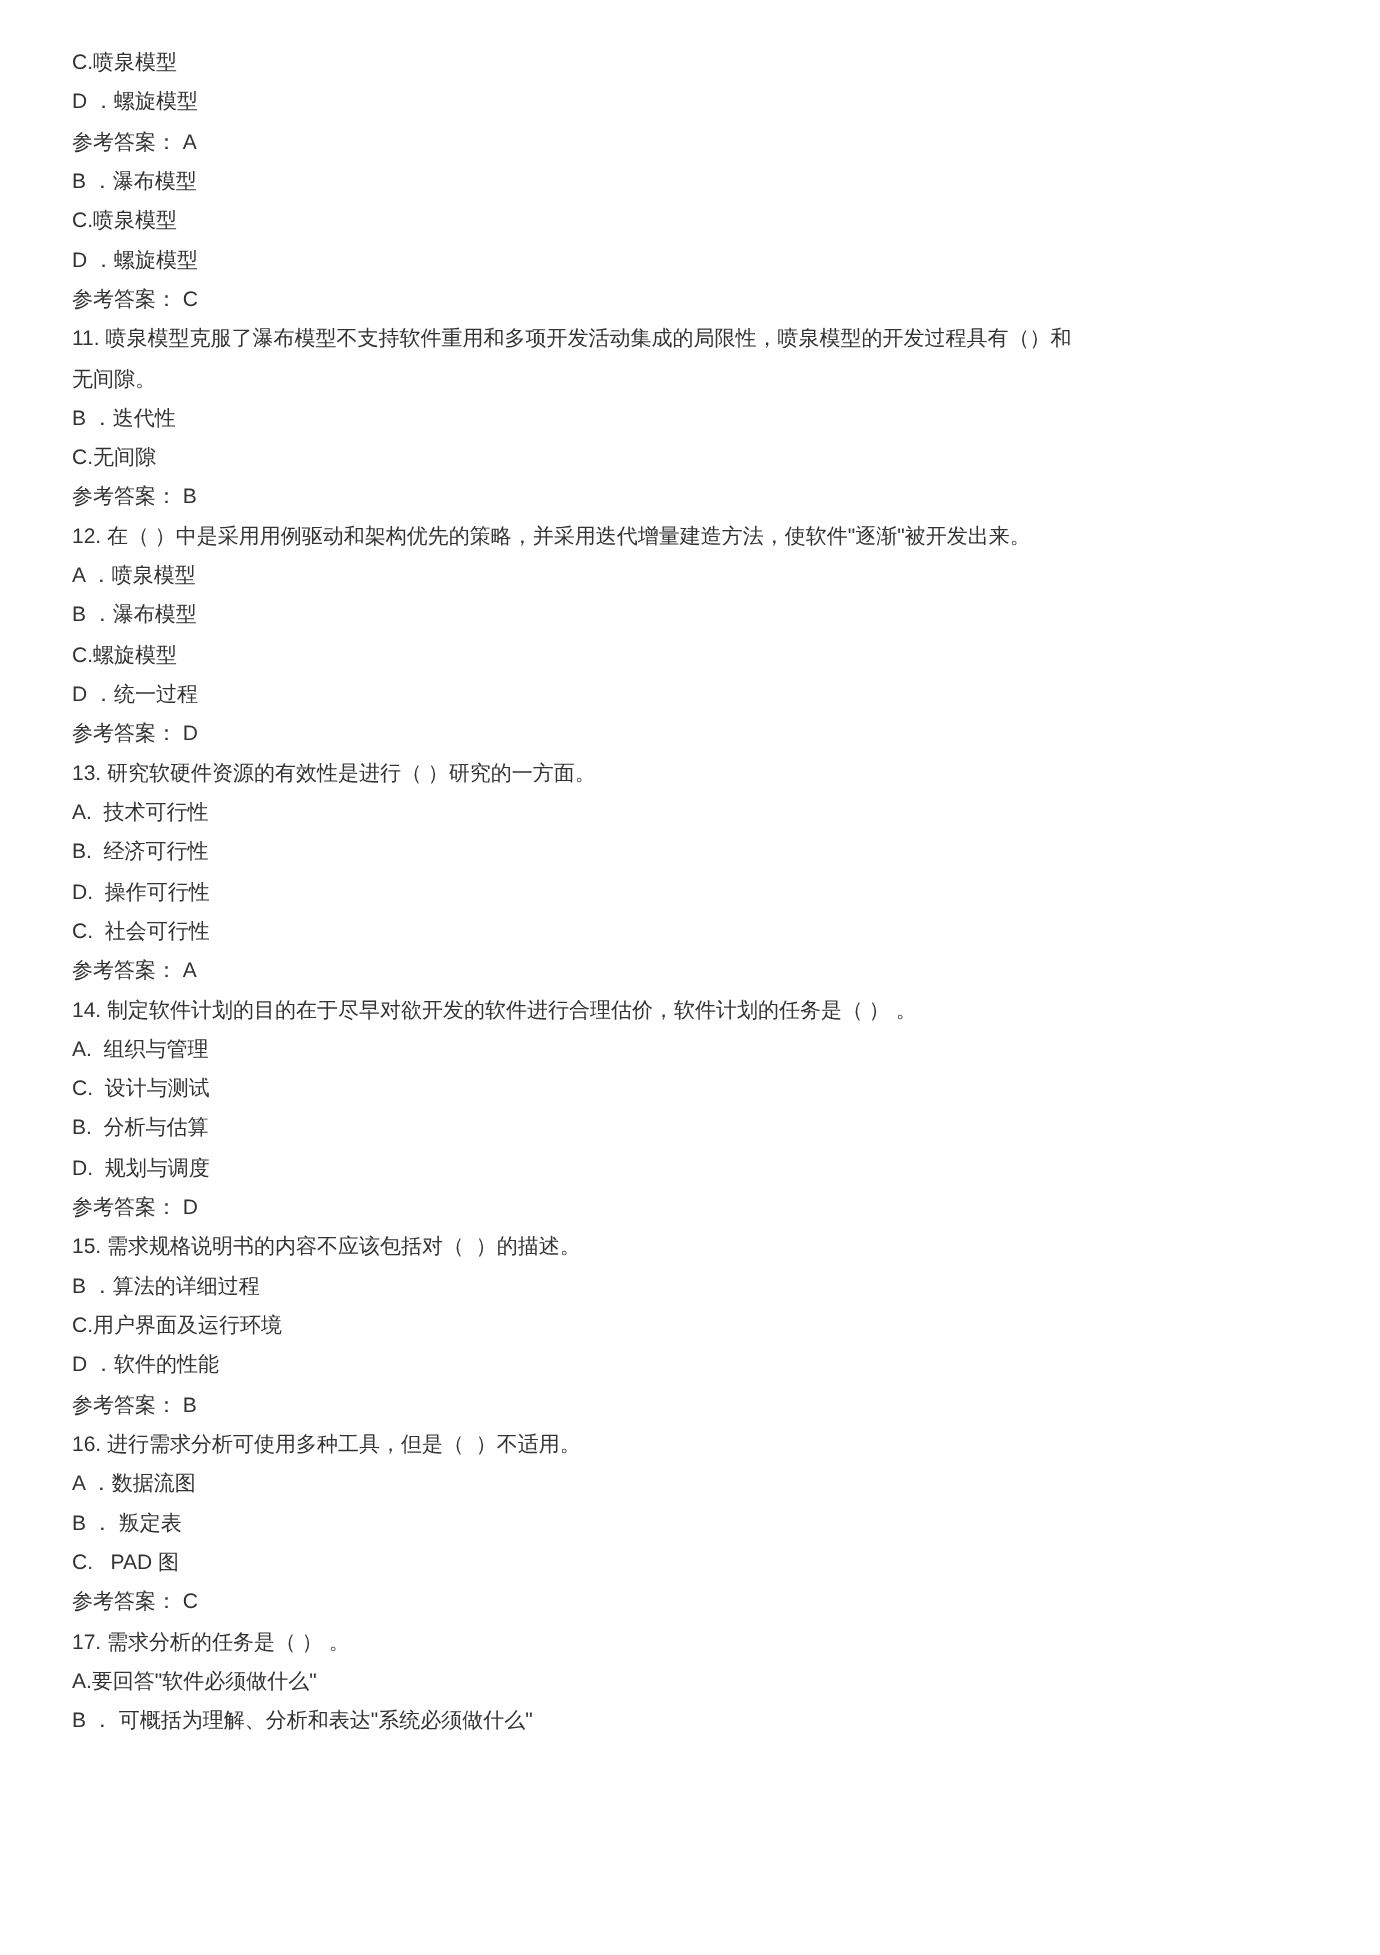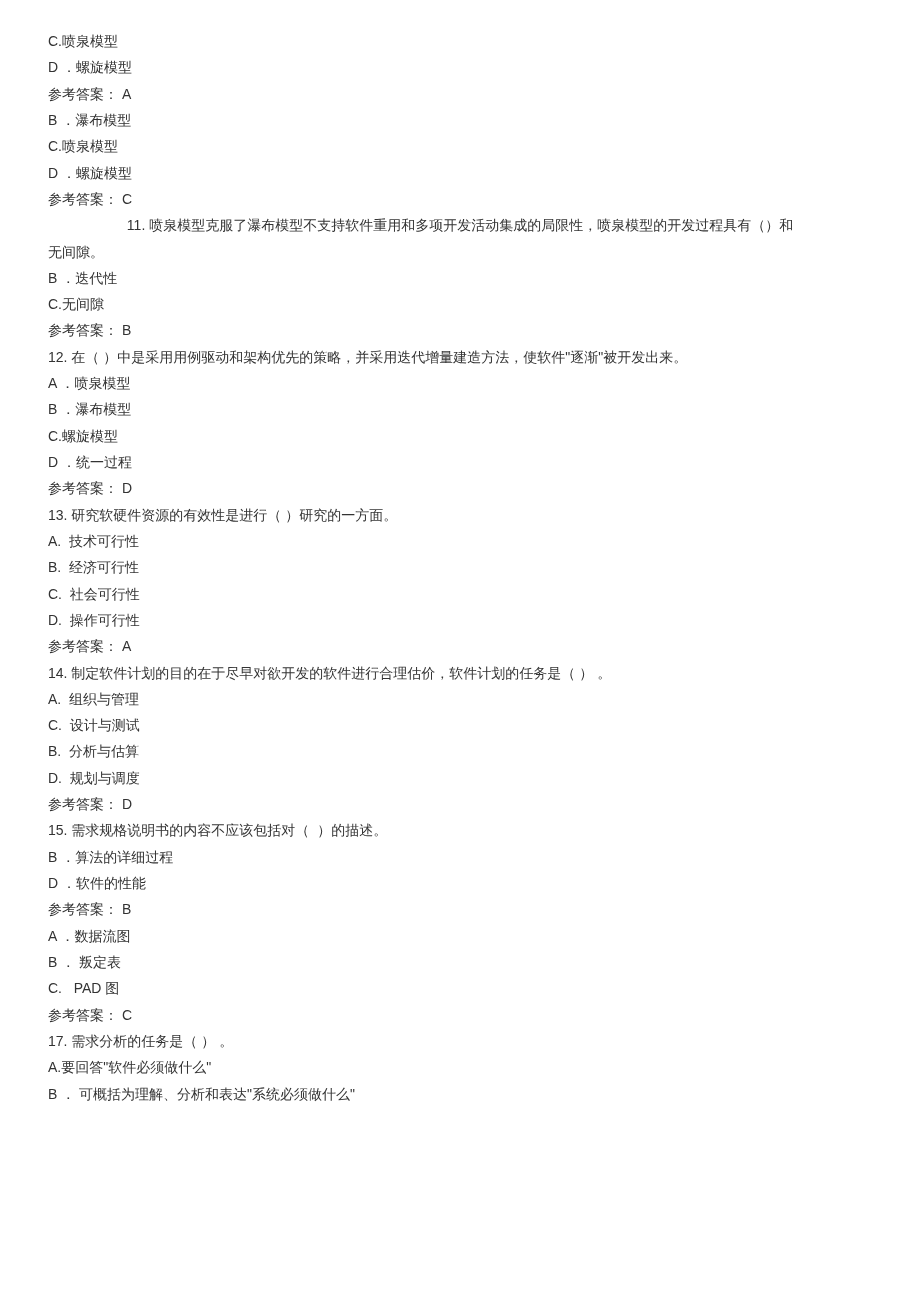--- a/index.html
+++ b/index.html
@@ -13,21 +13,21 @@
     padding: 28px 48px 20px 48px;
     color: #333333;
     font-size: 14px;
     line-height: 1.88;
   }
   .line {
     white-space: pre-wrap;
   }
   .q11-line {
     display: flex;
-    justify-content: center;
+    justify-content: flex-start;
   }
   .q11-right {
     white-space: nowrap;
   }
 </style>
 </head>
 <body>
 
 <div class="page">
 
@@ -52,36 +52,38 @@
   <div class="line">12. 在（ ）中是采用用例驱动和架构优先的策略，并采用迭代增量建造方法，使软件"逐渐"被开发出来。</div>
   <div class="line">A ．喷泉模型</div>
   <div class="line">B ．瀑布模型</div>
   <div class="line">C.螺旋模型</div>
   <div class="line">D ．统一过程</div>
   <div class="line">参考答案： D</div>
 
   <div class="line">13. 研究软硬件资源的有效性是进行（ ）研究的一方面。</div>
   <div class="line">A.  技术可行性</div>
   <div class="line">B.  经济可行性</div>
+  <div class="line">D.  操作可行性</div>
   <div class="line">C.  社会可行性</div>
-  <div class="line">D.  操作可行性</div>
   <div class="line">参考答案： A</div>
 
   <div class="line">14. 制定软件计划的目的在于尽早对欲开发的软件进行合理估价，软件计划的任务是（ ） 。</div>
   <div class="line">A.  组织与管理</div>
   <div class="line">C.  设计与测试</div>
   <div class="line">B.  分析与估算</div>
   <div class="line">D.  规划与调度</div>
   <div class="line">参考答案： D</div>
 
   <div class="line">15. 需求规格说明书的内容不应该包括对（  ）的描述。</div>
   <div class="line">B ．算法的详细过程</div>
+  <div class="line">C.用户界面及运行环境</div>
   <div class="line">D ．软件的性能</div>
   <div class="line">参考答案： B</div>
 
+  <div class="line">16. 进行需求分析可使用多种工具，但是（  ）不适用。</div>
   <div class="line">A ．数据流图</div>
   <div class="line">B ． 叛定表</div>
   <div class="line">C.   PAD 图</div>
   <div class="line">参考答案： C</div>
 
   <div class="line">17. 需求分析的任务是（ ） 。</div>
   <div class="line">A.要回答"软件必须做什么"</div>
   <div class="line">B ． 可概括为理解、分析和表达"系统必须做什么"</div>
 
 </div>

